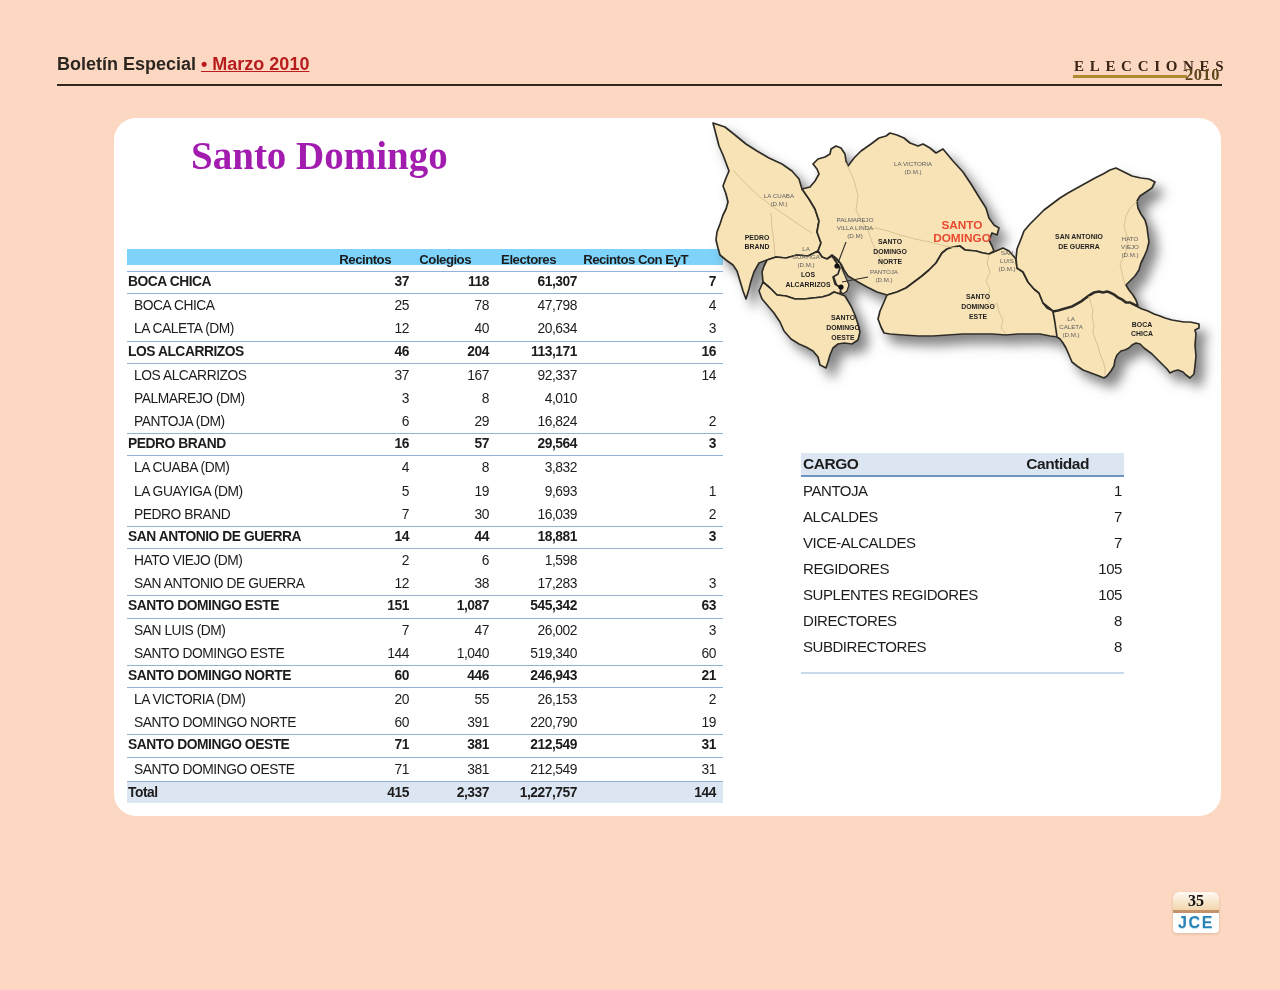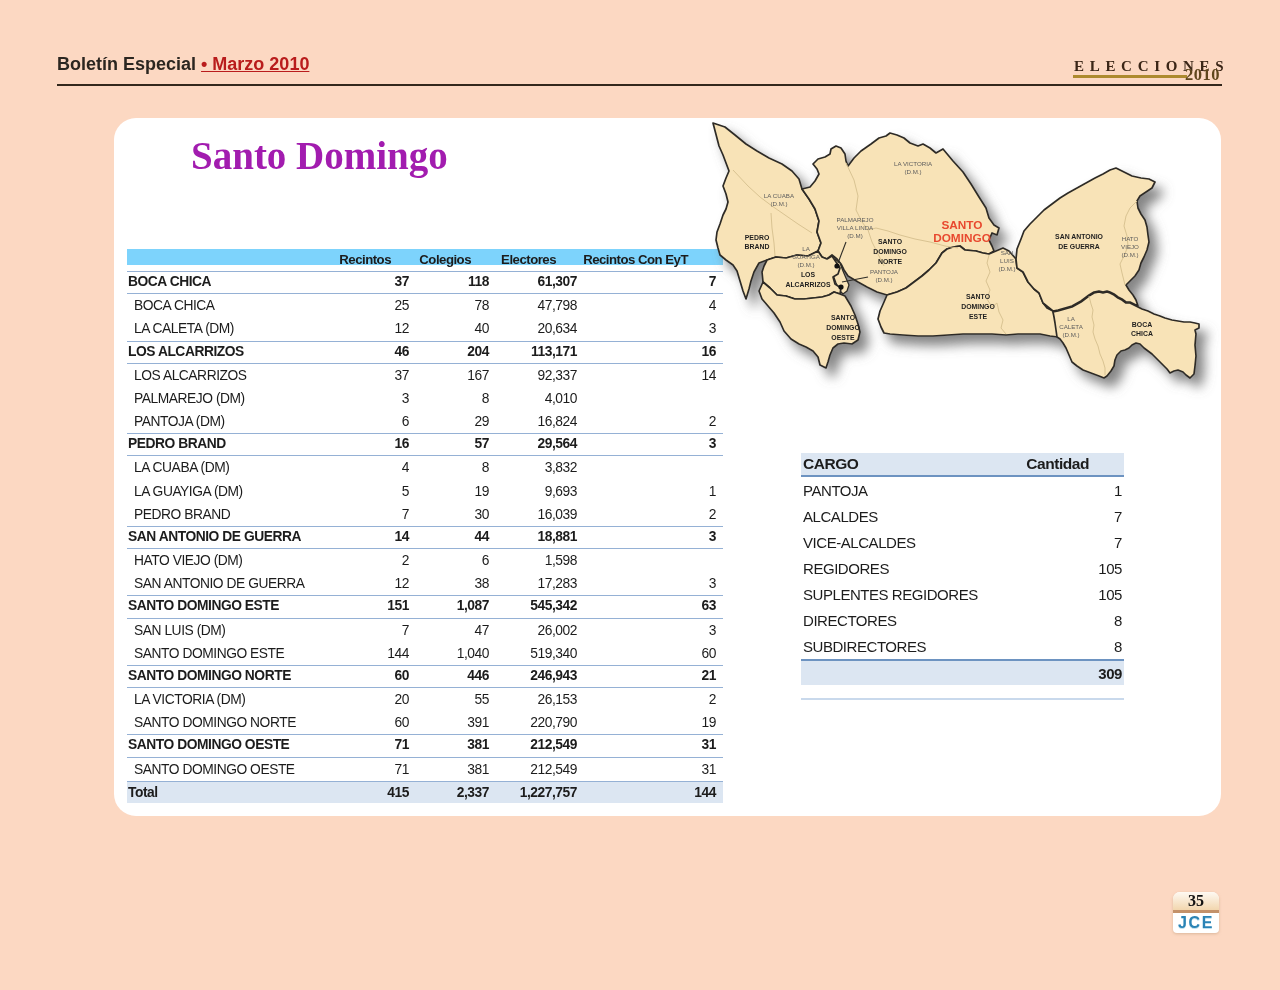--- a/index.html
+++ b/index.html
@@ -243,23 +243,20 @@
       <span>SUPLENTES REGIDORES</span>
       <span>105</span>
     </div>
 <div class="crow">
       <span>DIRECTORES</span>
       <span>8</span>
     </div>
 <div class="crow">
       <span>SUBDIRECTORES</span>
       <span>8</span>
-    </div>
-<div class="ctot">
-      <span>309</span>
     </div>
 <div class="cline"></div>
 </div>
 
 <svg style="position:absolute;left:690px;top:100px" width="540" height="330" viewBox="690 100 540 330">
 <defs>
 <filter id="sh" x="-15%" y="-15%" width="140%" height="140%">
 <feDropShadow dx="8" dy="9" stdDeviation="6" flood-color="#6f6f6f" flood-opacity="0.85"></feDropShadow>
 </filter>
 </defs>

